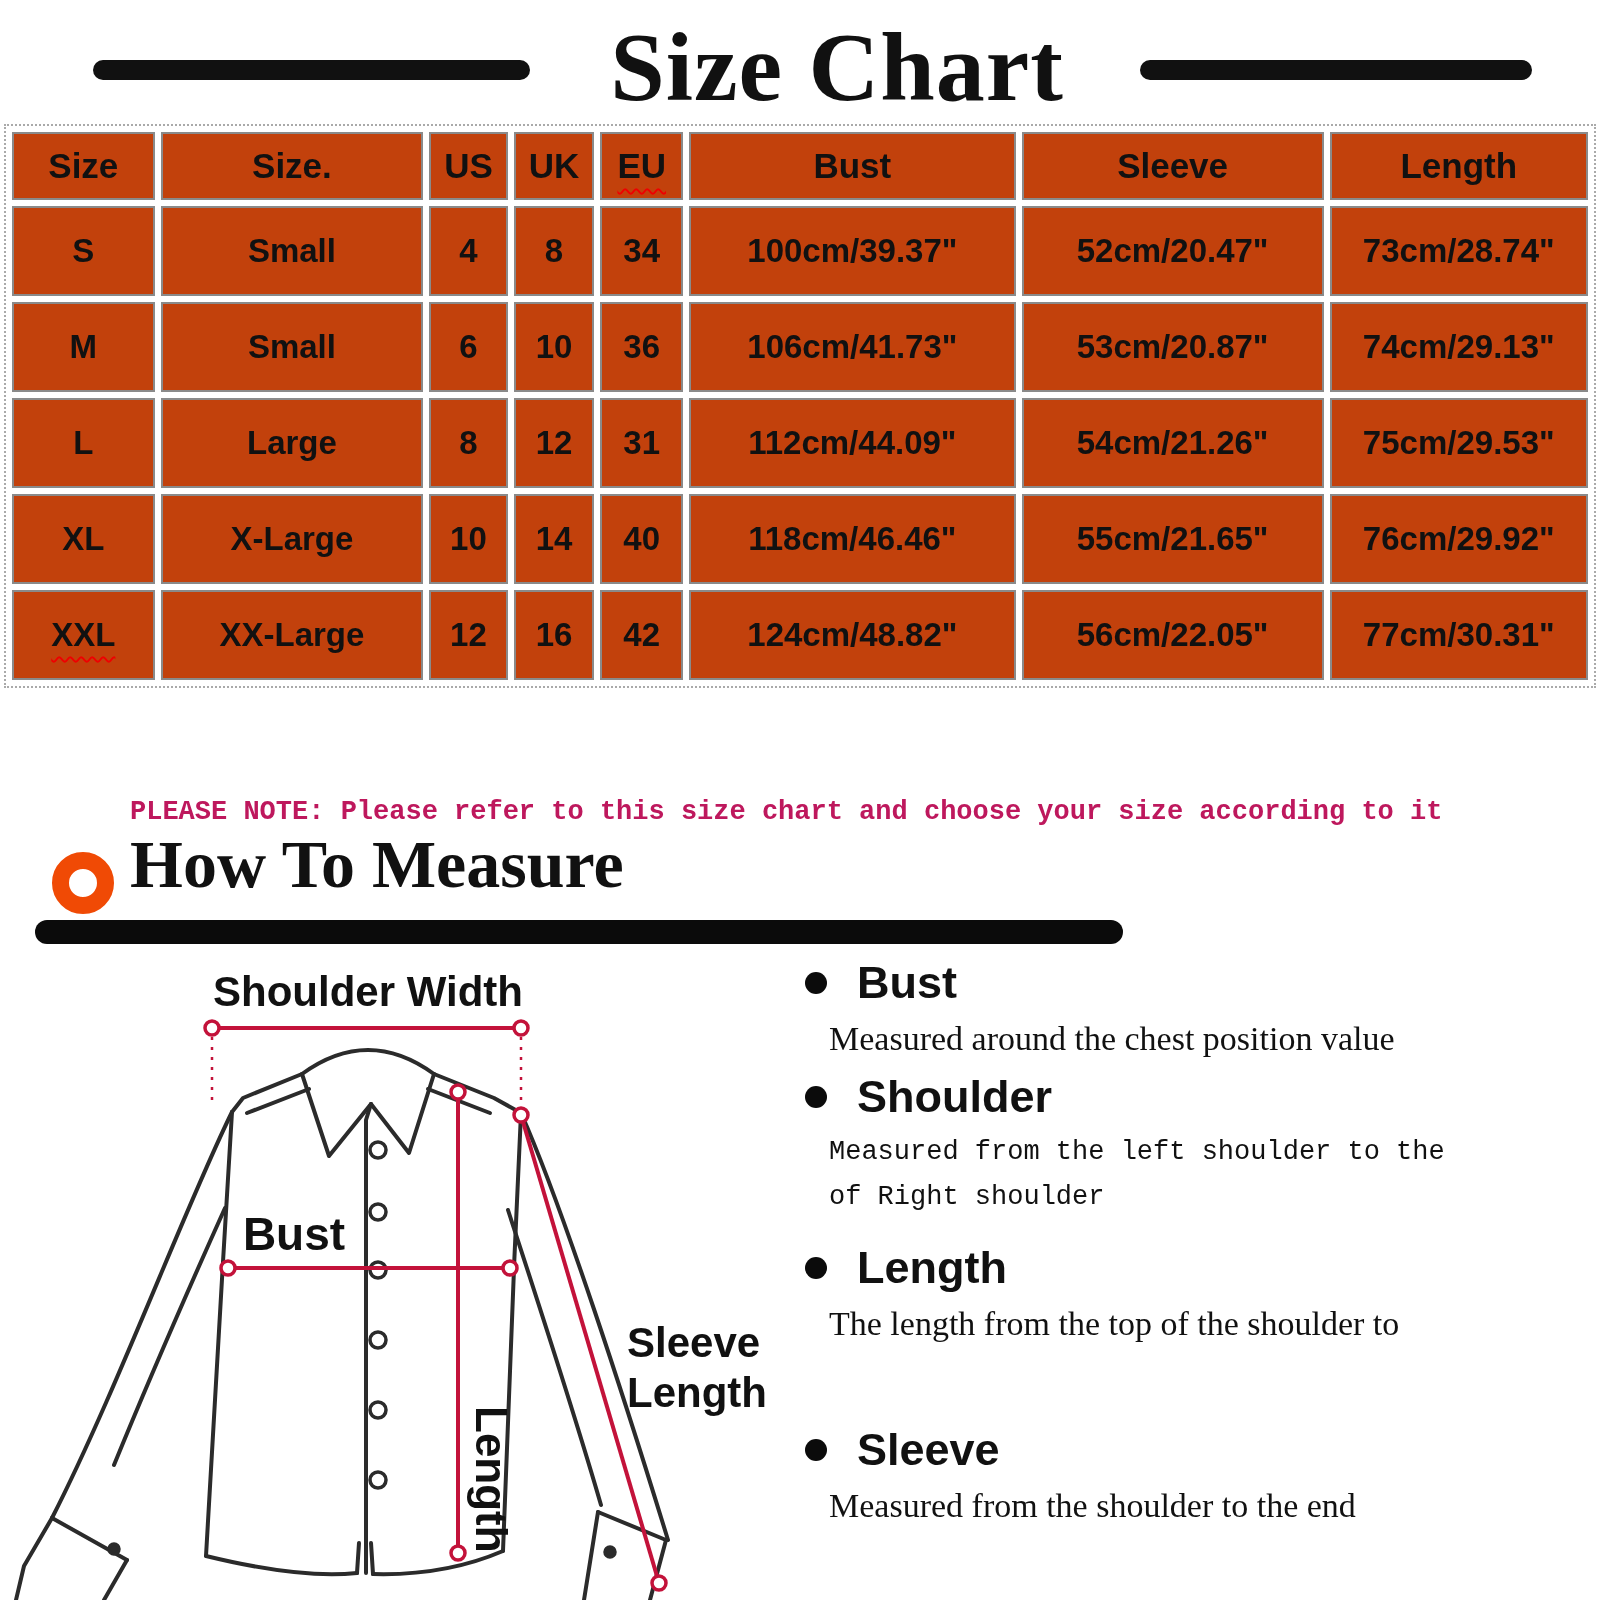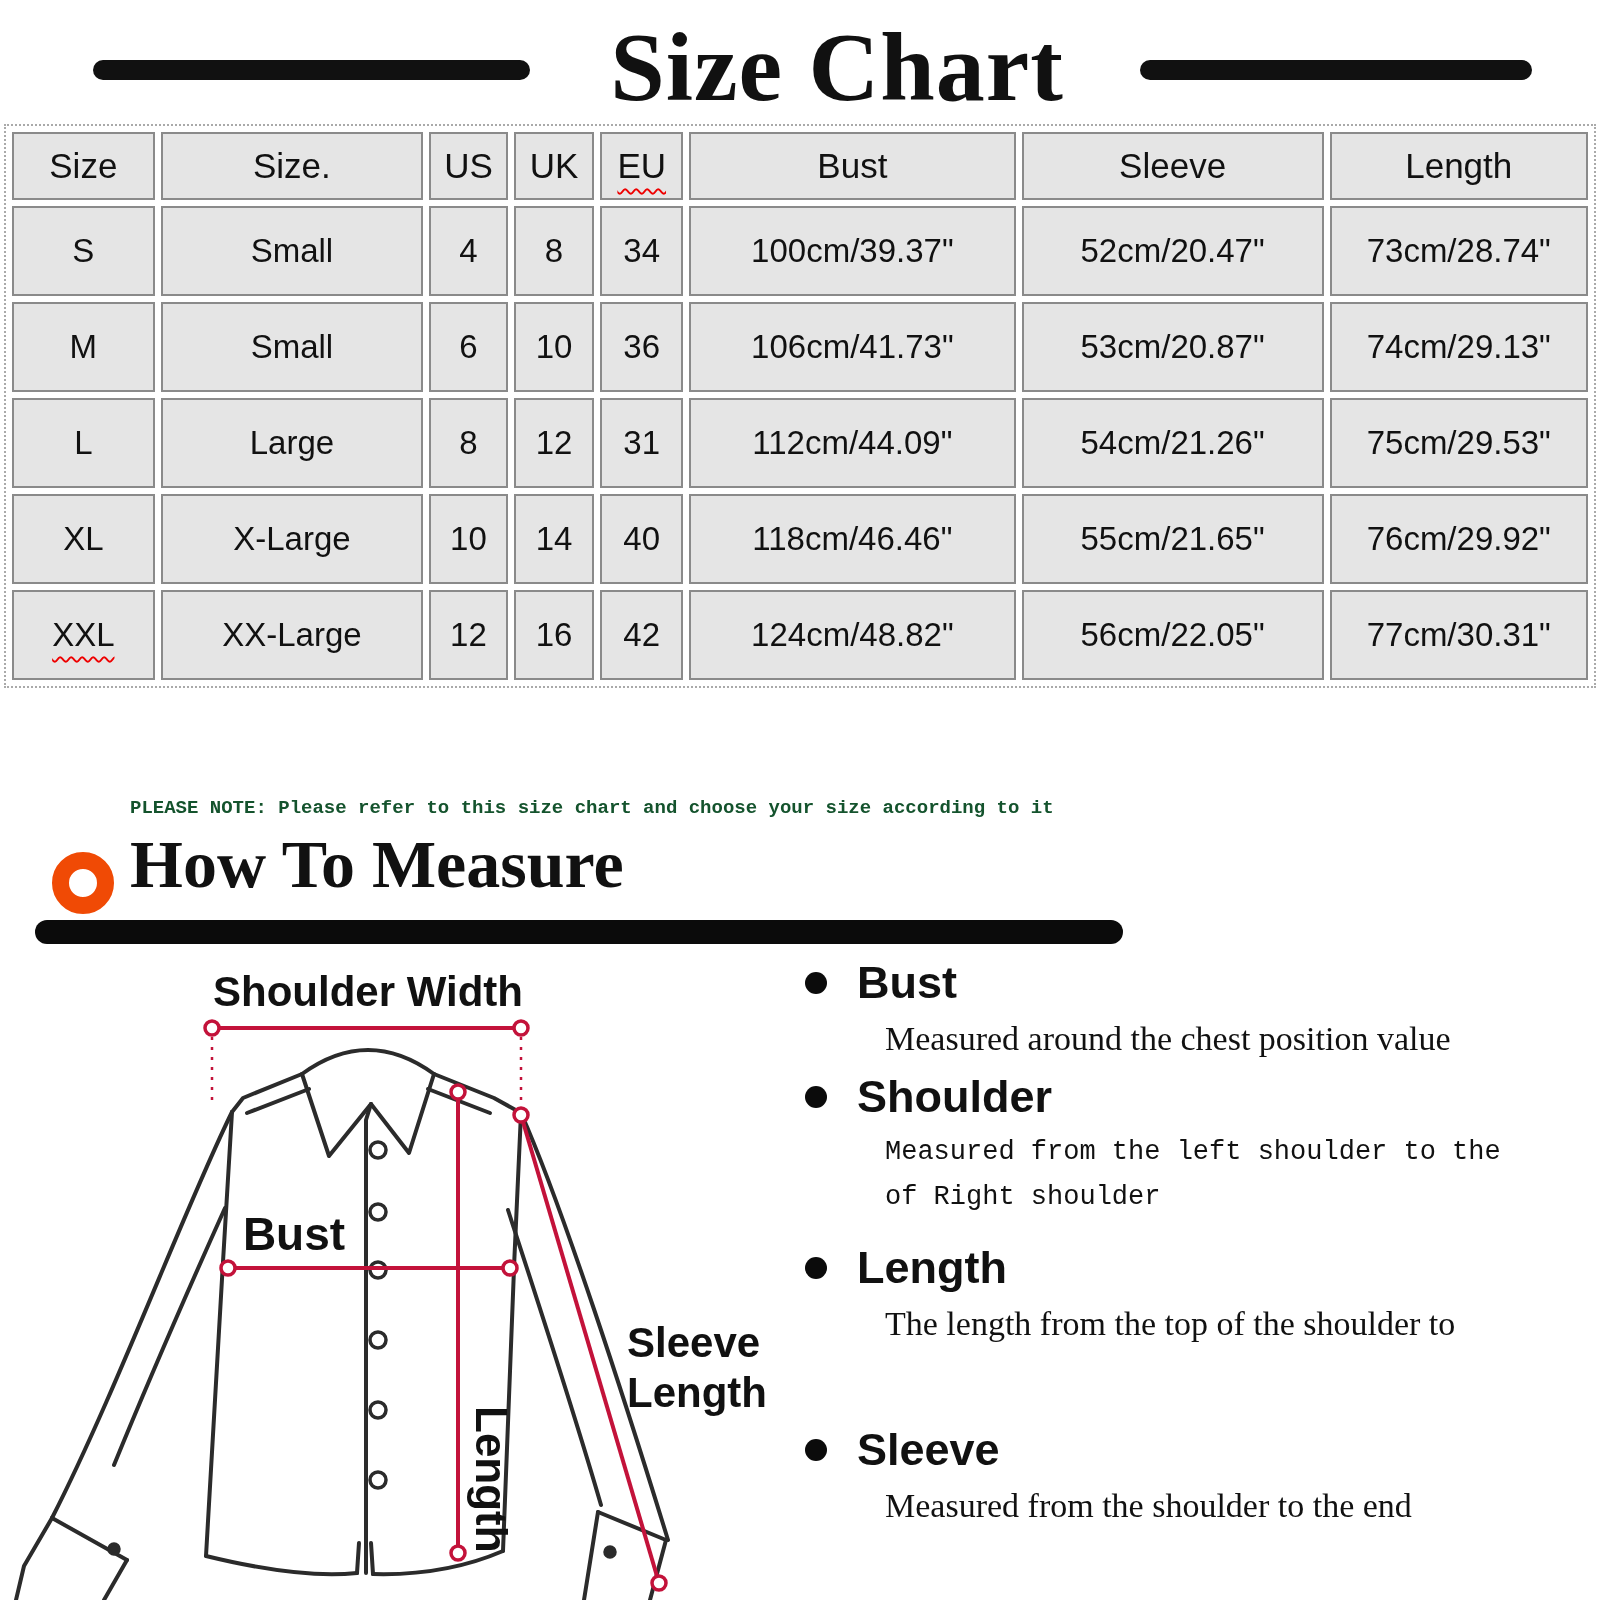--- a/index.html
+++ b/index.html
@@ -11,51 +11,51 @@
   .hdr-line.left{left:93px;width:437px;}
   .hdr-line.right{left:1140px;width:392px;}
   h1.title{position:absolute;left:545px;top:2px;width:560px;margin:12px;
            text-align:center;font-family:"Liberation Serif",serif;
            font-weight:bold;font-size:98px;line-height:1.1;letter-spacing:1px;}
 
   
   table.size{position:absolute;left:4px;top:124px;width:1592px;
              border-collapse:separate;border-spacing:6px;table-layout:fixed;
              border:2px dotted #aaa;}
-  table.size th,table.size td{border:2px solid #8a8a8a;background:#e5e5e5;
-             text-align:center;vertical-align:middle;font-weight:normal;}
+  table.size th,table.size td{border:2px solid #8a8a8a;background:#c2410c;
+             text-align:center;vertical-align:middle;font-weight:bold;}
   table.size th{height:62px;font-size:35px;}
   table.size td{height:84px;font-size:33px;}
   .wavy{text-decoration:underline;text-decoration-style:wavy;
         text-decoration-color:#e00;text-decoration-thickness:2px;
         text-underline-offset:10px;}
 
   
   .note{position:absolute;left:130px;top:797px;
         font-family:"Liberation Mono",monospace;font-weight:bold;
-        font-size:19px;color:#14532d;white-space:nowrap;text-align:center;}
+        font-size:27px;color:#be185d;white-space:nowrap;text-align:center;}
 
   
   .ring{position:absolute;left:52px;top:852px;width:28px;height:28px;
         border:17px solid #f04a05;border-radius:50%;background:#fff;}
   h2.htm{position:absolute;left:130px;top:830px;margin:0;
          font-family:"Liberation Serif",serif;font-weight:bold;font-size:68px;
          line-height:1;white-space:nowrap;}
   .htm-bar{position:absolute;left:35px;top:920px;width:1088px;height:24px;
            background:#0b0b0b;border-radius:12px;}
 
   
   svg.diagram{position:absolute;left:0;top:938px;}
 
   
   .g-item{position:absolute;left:805px;width:770px;}
   .g-head{display:flex;align-items:center;gap:30px;}
   .g-dot{width:22px;height:22px;border-radius:50%;background:#0b0b0b;flex:0 0 auto;}
   .g-title{font-weight:bold;font-size:45px;line-height:1.1;}
-  .g-desc{margin-left:80px;margin-top:8px;font-family:"Liberation Serif",serif;
+  .g-desc{margin-left:24px;margin-top:8px;font-family:"Liberation Serif",serif;
           font-size:34px;line-height:45px;white-space:nowrap;}
   .g-desc.mono{font-family:"Liberation Mono",monospace;font-size:27px;line-height:45px;}
 </style>
 </head>
 <body>
 
 <div class="hdr-line left"></div>
 <h1 class="title">Size Chart</h1>
 <div class="hdr-line right"></div>
 

